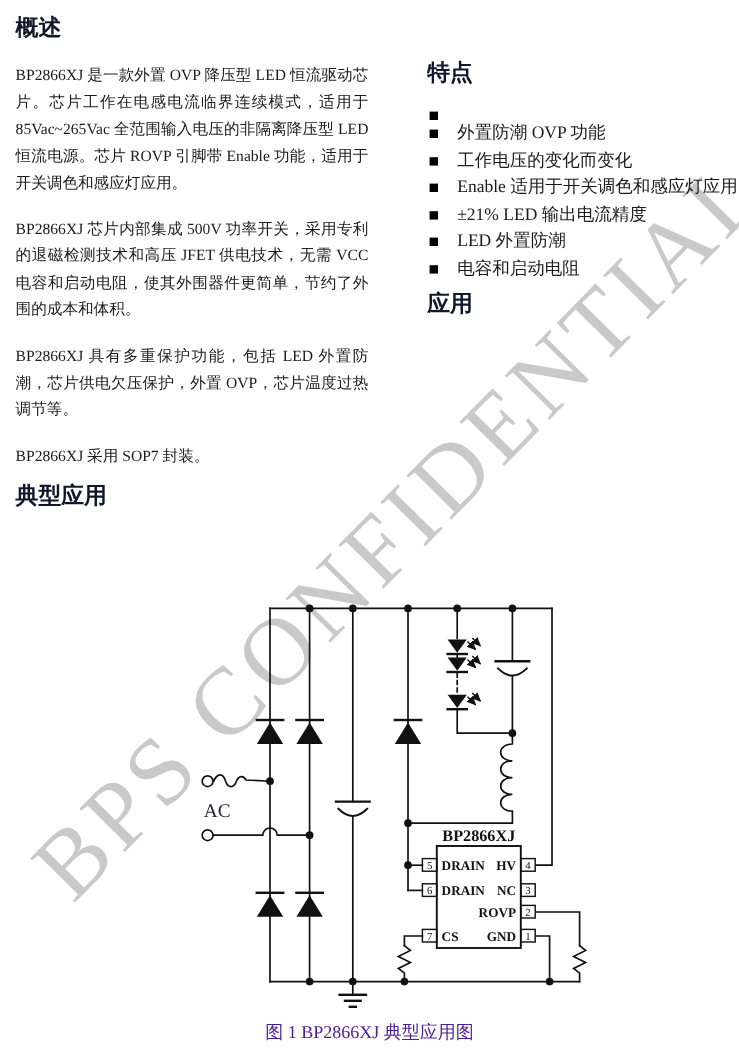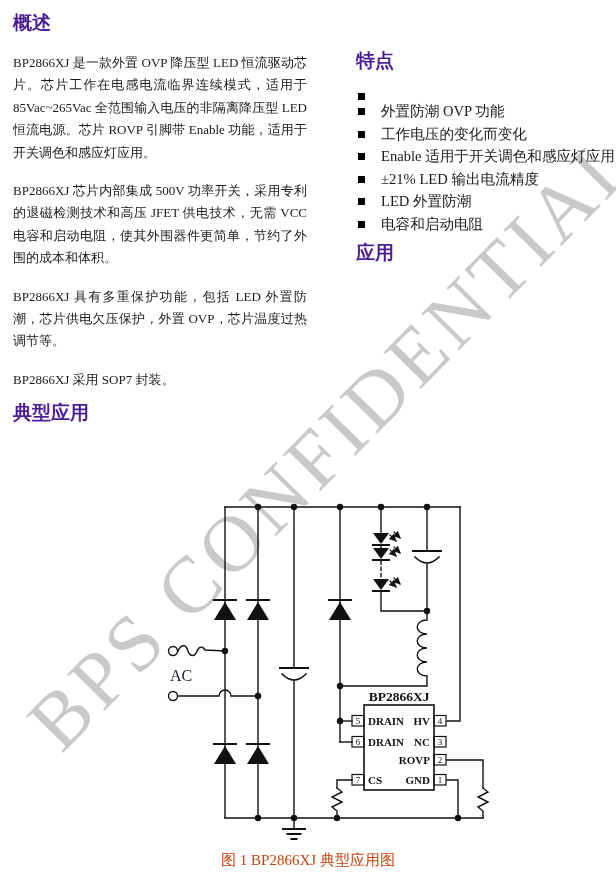--- a/index.html
+++ b/index.html
@@ -10,31 +10,31 @@
   }
   .watermark{
     position:absolute;left:-80px;top:392px;width:840px;height:110px;
     text-align:center;font-size:80px;letter-spacing:5px;color:#c9c9c9;
     transform:rotate(-45.5deg);white-space:nowrap;z-index:0;
     font-family:"Liberation Serif","DejaVu Serif",serif;
   }
   .col{position:absolute;top:6px;z-index:1;}
   .col-left{left:13px;width:294px;}
   .col-right{left:356px;width:262px;margin-top:38px;}
-  h2.sec{font-size:19px;font-weight:bold;margin:4px 0 12px 0;color:#4c1d95;}
+  h2.sec{font-size:19px;font-weight:bold;margin:4px 0 12px 0;color:#0f172a;}
   .col p{font-size:13px;line-height:22.4px;text-align:justify;margin:16px 0 9px 0;}
   ul.blist{list-style:none;margin:2px 0 0 0;padding:0;}
   ul.blist li{display:flex;align-items:flex-start;font-size:14.6px;line-height:21.6px;margin:0 0 1px 0;}
   .bullet{flex:0 0 auto;width:7px;height:7px;background:#000;margin:7px 16px 0 2px;}
   .apps-heading{margin-top:12px;}
   .typical-heading{margin-top:16px;}
   svg.circuit{position:absolute;left:0;top:0;z-index:1;}
   .caption{
     position:absolute;left:0;top:851px;width:616px;text-align:center;
-    font-size:15px;color:#c2410c;z-index:1;
+    font-size:15px;color:#4c1d95;z-index:1;
   }
   .chip-title{font-weight:bold;font-size:13.5px;}
   .pin-label{font-weight:bold;font-size:11px;}
   .pin-num{font-size:9px;}
   .ac-text{font-size:16px;fill:#223;}
 </style>
 </head>
 <body>
 
 <div class="page">

